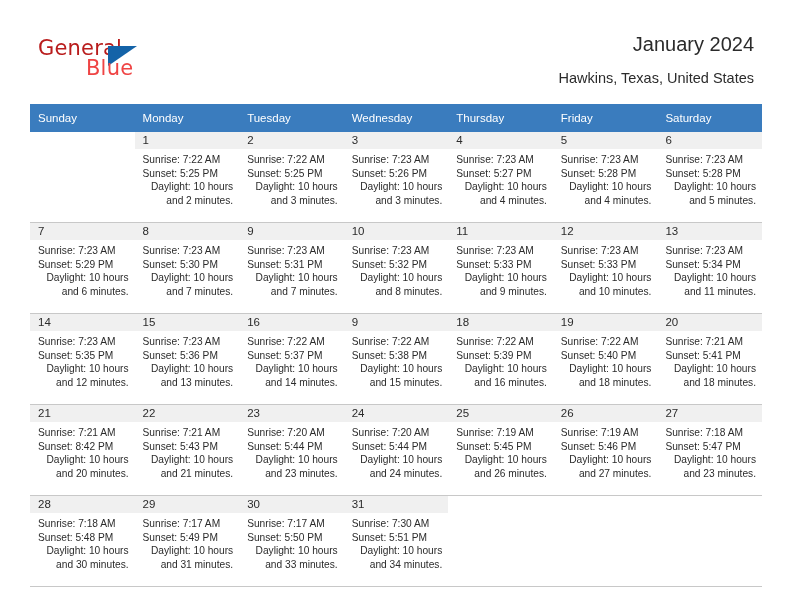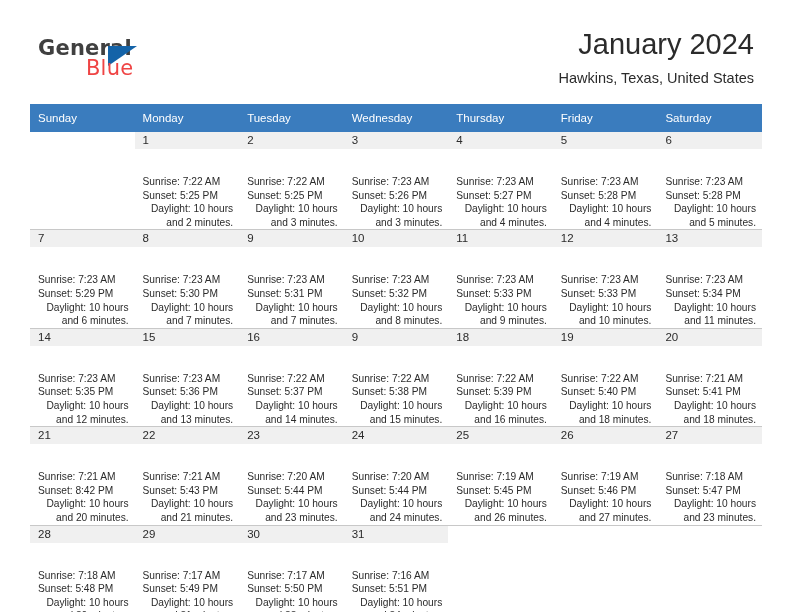--- a/index.html
+++ b/index.html
@@ -35,23 +35,23 @@
     top: 36px;
     width: 200px;
     height: 48px;
   }
   .logo-general {
     position: absolute;
     left: 0;
     top: 0;
     font-size: 21px;
     letter-spacing: 0.2px;
-    color: #404040;
+    color: #b91c1c;
     font-family: "DejaVu Sans", sans-serif;
-    font-weight: 700;
+    font-weight: 400;
   }
   .logo-blue {
     position: absolute;
     left: 48px;
     top: 20px;
     font-size: 21px;
     letter-spacing: 0.2px;
     color: #ef4444;
     font-family: "DejaVu Sans", sans-serif;
     font-weight: 400;
@@ -66,21 +66,21 @@
     border-bottom: 20px solid transparent;
   }
 
   .title-block {
     position: absolute;
     right: 38px;
     top: 28px;
     text-align: right;
   }
   .cal-title {
-    font-size: 29px;
+    font-size: 20px;
     color: #2b2b2b;
     font-weight: 400;
     line-height: 32px;
     white-space: nowrap;
     text-align: right;
   }
   .cal-subtitle {
     margin-top: 9px;
     font-size: 14.5px;
     color: #2b2b2b;
@@ -128,25 +128,24 @@
     height: 17px;
     line-height: 17px;
     padding: 0 0 0 8px;
     font-size: 11.5px;
     color: #2b2b2b;
   }
   td.empty .daynum-bar {
     background: transparent;
   }
   .cell-body {
-    padding: 20px 6px 0 8px;
+    padding: 4px 6px 0 8px;
     font-size: 10.2px;
     line-height: 13.6px;
     color: #2b2b2b;
-    margin-top: 6px;
   }
   .cell-body div { white-space: nowrap; }
   .daylight-line { white-space: normal !important; text-align: right; }
   td.empty {
     border-bottom: 1px solid #c8c8c8;
   }
   
 </style>
 </head>
 <body>
@@ -439,21 +438,21 @@
               <div class="daynum-bar">30</div>
               <div class="cell-body">
                 <div>Sunrise: 7:17 AM</div>
                 <div>Sunset: 5:50 PM</div>
                 <div class="daylight-line">Daylight: 10 hours and 33 minutes.</div>
               </div>
             </td>
             <td>
               <div class="daynum-bar">31</div>
               <div class="cell-body">
-                <div>Sunrise: 7:16 AM</div>
+                <div>Sunrise: 7:30 AM</div>
                 <div>Sunset: 5:51 PM</div>
                 <div class="daylight-line">Daylight: 10 hours and 34 minutes.</div>
               </div>
             </td>
             <td class="empty">
               <div class="daynum-bar"></div>
             </td>
             <td class="empty">
               <div class="daynum-bar"></div>
             </td>

